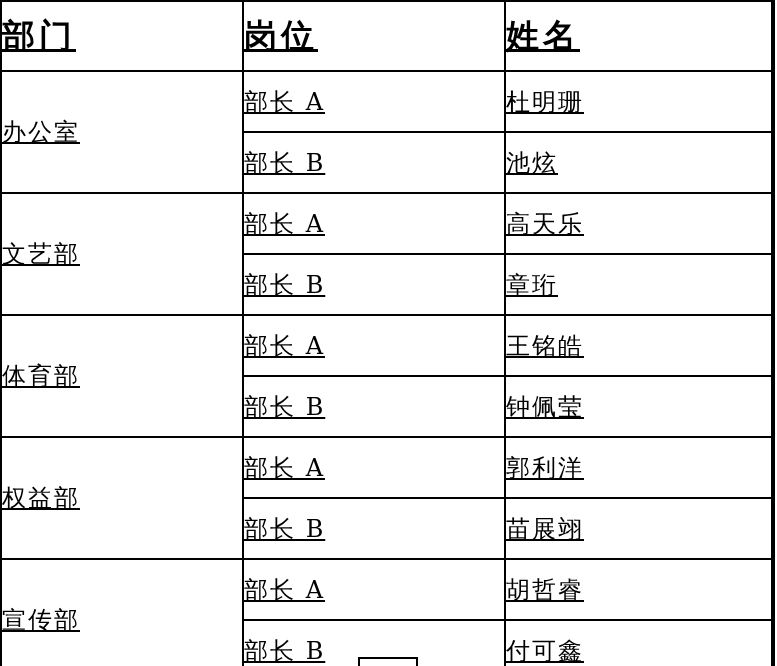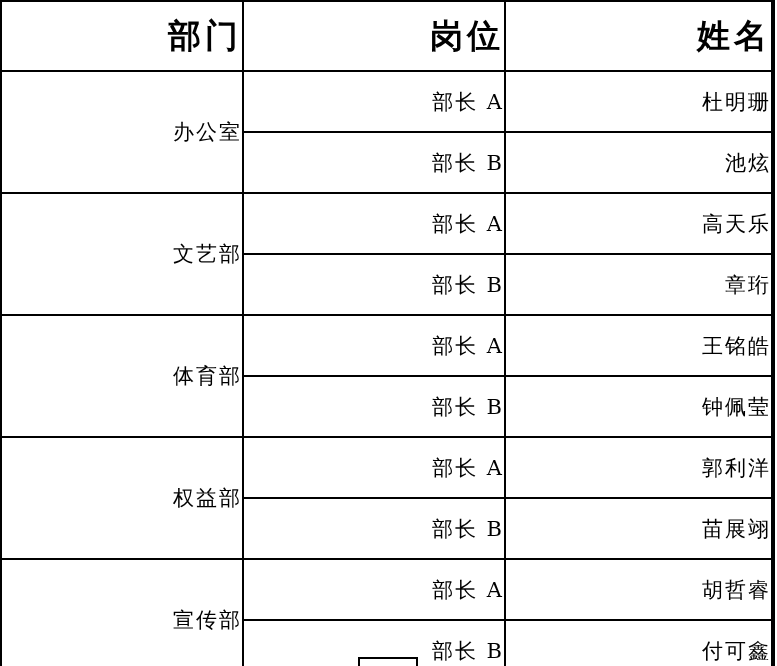--- a/index.html
+++ b/index.html
@@ -20,39 +20,40 @@
     background: #ffffff;
   }
   table.dept-table {
     border-collapse: collapse;
     table-layout: fixed;
     width: 771px;
     margin: 0;
   }
   table.dept-table td, table.dept-table th {
     border: 2px solid #000000;
-    text-align: right;
+    text-align: left;
     vertical-align: middle;
     padding: 0;
     color: #000000;
     background: #ffffff;
+    text-decoration: underline;
   }
   col.c1 { width: 242px; }
   col.c2 { width: 262px; }
   col.c3 { width: 267px; }
 
   tr.header-row th {
     height: 68px;
     font-size: 33px;
     font-weight: bold;
     letter-spacing: 4px;
   }
   tr.body-row td {
     height: 59px;
-    font-size: 21px;
+    font-size: 24px;
     font-weight: normal;
     letter-spacing: 2px;
   }
   td.dept-cell {
     font-size: 26px;
     letter-spacing: 3px;
     border-radius: 22px;
   }
   td.role-cell {
     letter-spacing: 4px;

